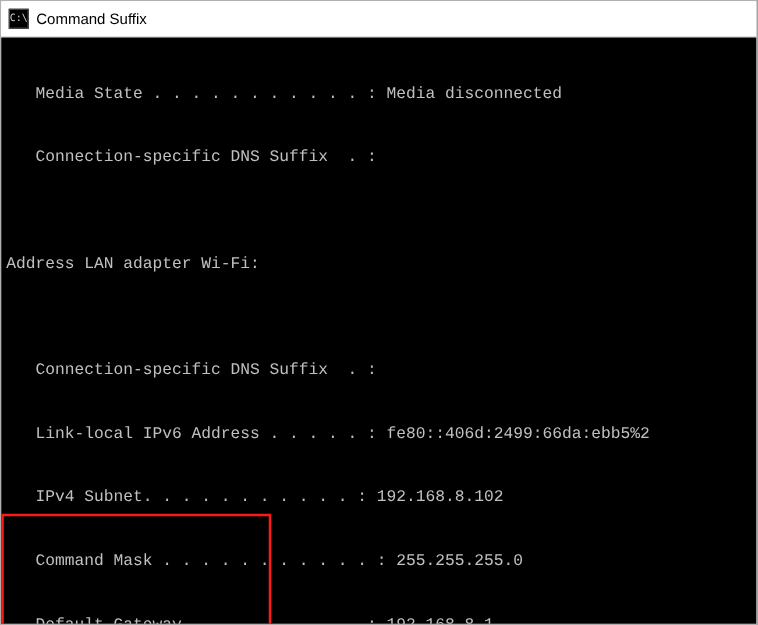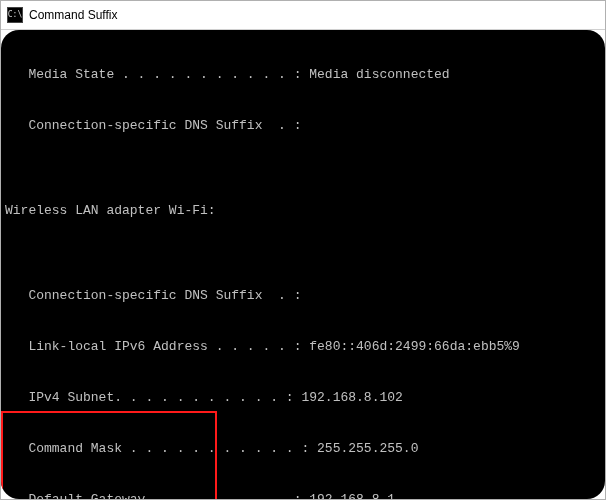--- a/index.html
+++ b/index.html
@@ -52,21 +52,20 @@
     flex: 1;
     background: #000;
     color: #c0c0c0;
     font-family: Consolas, "Courier New", monospace;
     font-size: 13px;
     line-height: 17px;
     padding: 2px 0 0 0;
     white-space: pre;
     overflow: hidden;
     position: relative;
-    border-radius: 18px;
   }
   .terminal .line {
     padding-left: 4px;
   }
   .highlight-box {
     position: absolute;
     border: 2px solid #ff1a1a;
     left: 0px;
     top: 381px;
     width: 216px;
@@ -82,24 +81,24 @@
   <div class="titlebar">
     <span class="app-icon">
         <span>C:\</span>
       </span>
     <span>Command Suffix</span>
   </div>
   <div class="terminal">
     <div class="line">   Media State . . . . . . . . . . . : Media disconnected</div>
     <div class="line">   Connection-specific DNS Suffix  . :</div>
     <div class="line"></div>
-    <div class="line">Wireless LAN adapter Wi-Fi:</div>
+    <div class="line">Address LAN adapter Wi-Fi:</div>
     <div class="line"></div>
     <div class="line">   Connection-specific DNS Suffix  . :</div>
-    <div class="line">   Link-local IPv6 Address . . . . . : fe80::406d:2499:66da:ebb5%9</div>
+    <div class="line">   Link-local IPv6 Address . . . . . : fe80::406d:2499:66da:ebb5%2</div>
     <div class="line">   IPv4 Subnet. . . . . . . . . . . : 192.168.8.102</div>
     <div class="line">   Command Mask . . . . . . . . . . . : 255.255.255.0</div>
     <div class="line">   Default Gateway . . . . . . . . . : 192.168.8.1</div>
     <div class="line"></div>
     
     <div class="line"></div>
     
     
     <div class="line"></div>
     

